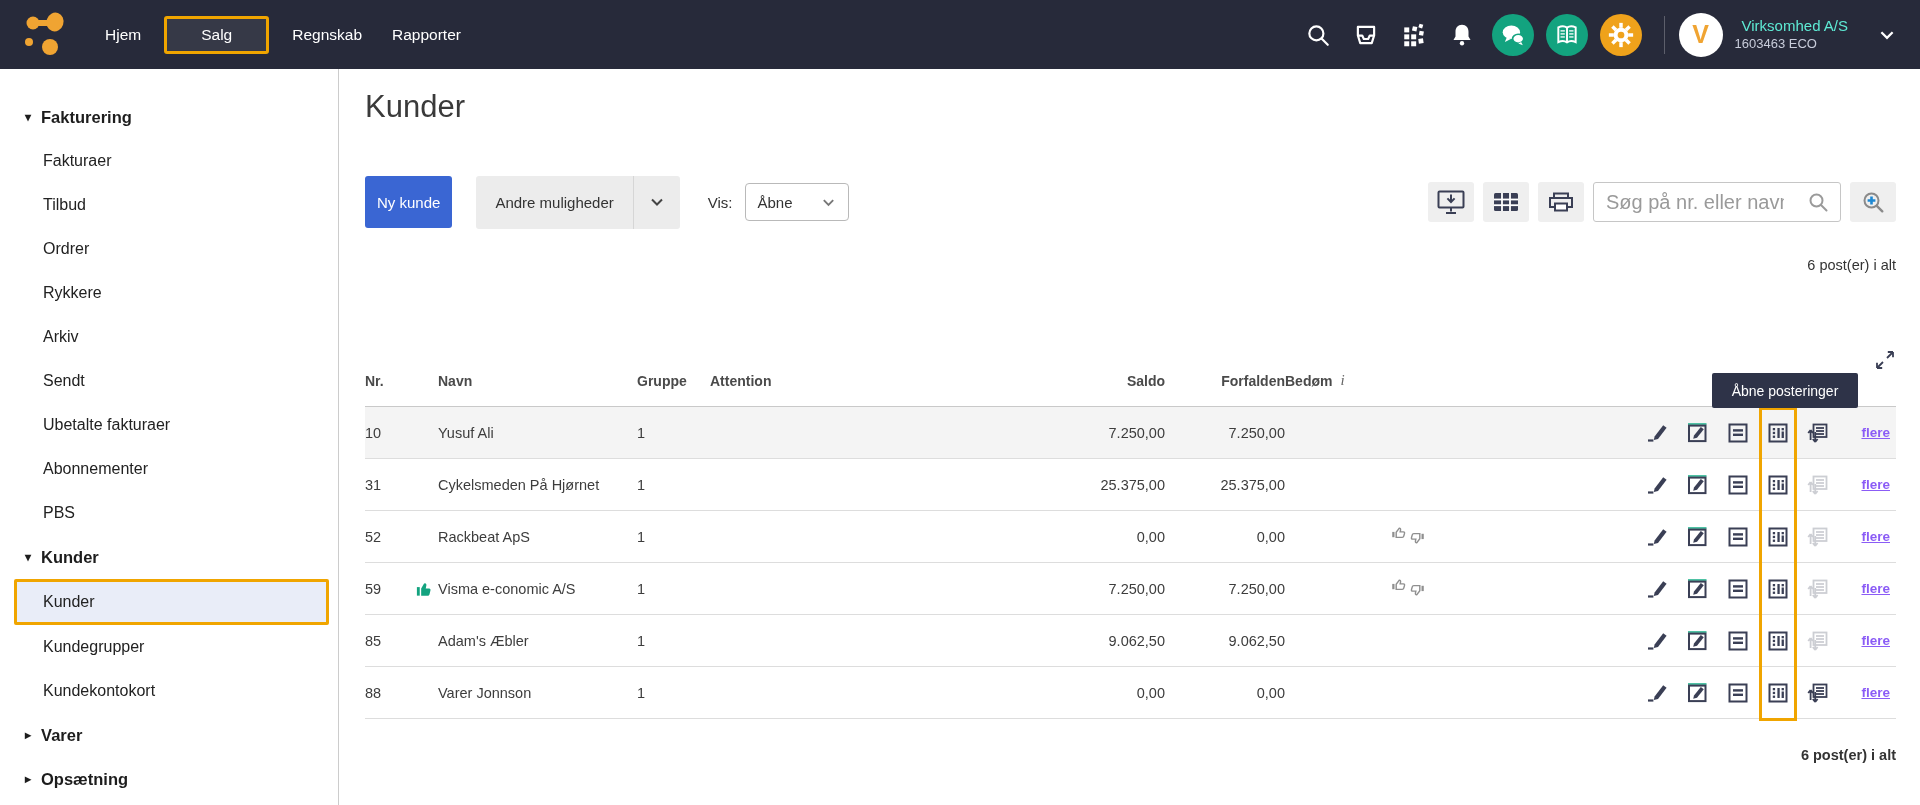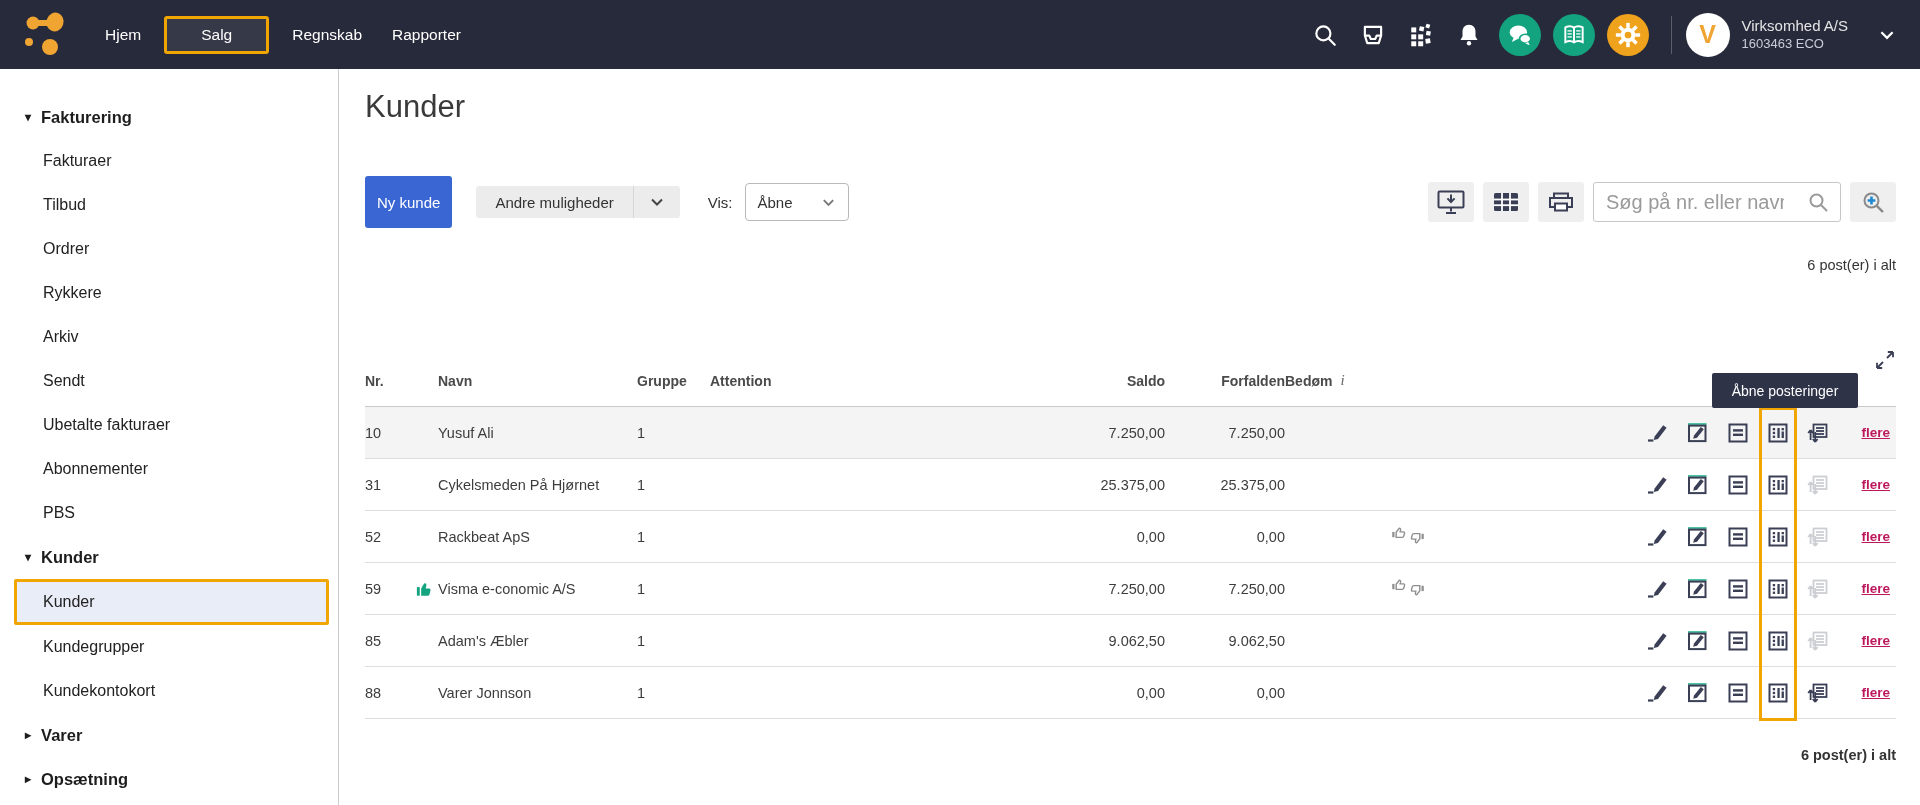--- a/index.html
+++ b/index.html
@@ -19,21 +19,21 @@
   .tb-ic { width:26px; height:26px; margin:0 11px; cursor:pointer; }
   .tb-circle { width:42px; height:42px; border-radius:50%; margin:0 6px; cursor:pointer;
     display:flex; align-items:center; justify-content:center; flex:0 0 auto; }
   .tb-circle.green { background:#13A37F; }
   .tb-circle.orange { background:#EFA21B; }
   .tb-divider { width:1px; height:38px; background:rgba(255,255,255,.25); margin:0 14px 0 16px; }
   .avatar { width:44px; height:44px; border-radius:50%; background:#fff; color:#F0A432;
     font-weight:800; font-size:25px; display:flex; align-items:center; justify-content:center;
     margin-right:12px; cursor:pointer; }
   .company { line-height:1.3; cursor:pointer; }
-  .company .nm { color:#e5e5e5; font-size:15px; }
+  .company .nm { color:#5eead4; font-size:15px;margin-left:7px; }
   .company .org { color:#C9CDDB; font-size:13px; }
   .comp-chev { margin-left:30px; color:#fff; cursor:pointer; }
 
   
   .sidebar { position:absolute; top:69px; left:0; width:339px; bottom:0; background:#fff;
     border-right:1px solid #ccc; padding-top:26px; }
   .side-header { height:44px; display:flex; align-items:center; padding-left:25px;
     font-size:16.5px; font-weight:bold; color:#1d1d1d; cursor:pointer; }
   .side-header .tri { font-size:12px; margin-right:10px; color:#1d1d1d; }
   .side-item { height:44px; line-height:44px; padding-left:43px; font-size:16px; color:#222; cursor:pointer; }
@@ -41,21 +41,21 @@
     background:#E9EDF8; line-height:40px; padding-left:26px; font-size:16px; color:#222; cursor:pointer; }
 
   
   .main { position:absolute; left:340px; top:69px; right:0; bottom:0; background:#fff; }
   .page-title { position:absolute; left:25px; top:20px; font-size:31px; font-weight:300; color:#3a3a3a; }
 
   .actions-bar { position:absolute; left:25px; right:24px; top:113px; height:40px;
     display:flex; align-items:center; }
   .btn-primary { height:52px; padding:0 12px; background:#3A66D3; color:#fff; border:none;
     border-radius:3px; font-size:15px; font-family:inherit; cursor:pointer; }
-  .btn-gray { height:32px; display:flex; align-items:stretch; background:#ECECEC; border-radius:3px;
+  .btn-gray { height:53px; display:flex; align-items:stretch; background:#ECECEC; border-radius:3px;
     color:#333; font-size:15px; margin-left:24px; cursor:pointer; }
   .btn-gray .lbl { display:flex; align-items:center; padding:0 19px; }
   .btn-gray .chev { display:flex; align-items:center; padding:0 15px; border-left:1px solid #d6d6d6; color:#444; }
   .vis-label { margin-left:28px; font-size:15px; color:#333; }
   .vis-select { margin-left:12px; width:104px; height:38px; border:1px solid #b9b9b9; border-radius:4px;
     background:#fff; display:flex; align-items:center; justify-content:space-between;
     padding:0 12px; font-size:15px; color:#333; cursor:pointer; }
   .right-tools { margin-left:auto; display:flex; align-items:center; gap:9px; }
   .sq-btn { width:46px; height:40px; background:#EFEFEF; border-radius:3px; display:flex;
     align-items:center; justify-content:center; cursor:pointer; border:none; }
@@ -79,21 +79,21 @@
   .num { text-align:right; }
   .navn-cell { position:relative; }
   .thumb-abs { position:absolute; left:-23px; top:50%; transform:translateY(-50%); }
   .bedom-cell { padding-left:106px; }
   .bedom-head { display:flex; align-items:center; gap:8px; }
   .info-i { font-family:"Liberation Serif", serif; font-style:italic; font-weight:normal;
     color:#666; font-size:15px; }
   .acts { display:flex; justify-content:flex-end; align-items:center; padding-right:2px; }
   .slot { width:40px; display:flex; justify-content:center; cursor:pointer; }
   .slot.flere-slot { width:56px; justify-content:flex-end; padding-right:4px; }
-  .flere { color:#be185d; font-size:13.5px; font-weight:bold; text-decoration:underline; cursor:pointer; }
+  .flere { color:#8b5cf6; font-size:13.5px; font-weight:bold; text-decoration:underline; cursor:pointer; }
   .dim { opacity:.25; }
 
   .expand-btn { position:absolute; right:0; top:-6px; cursor:pointer; }
   .tooltip { position:absolute; left:1347px; top:-268px; width:146px; height:35px; background:#2E3348;
     color:#fff; font-size:14px; display:flex; align-items:center; justify-content:center;
     border-radius:2px; z-index:7; }
   .tooltip-pos { position:absolute; left:1347px; top:18px; }
   .col-highlight { position:absolute; left:1394px; top:52px; width:38px; height:314px;
     border:3px solid #F0A500; z-index:6; pointer-events:none; }
   .hidden-defs { position:absolute; width:0; height:0; overflow:hidden; }

